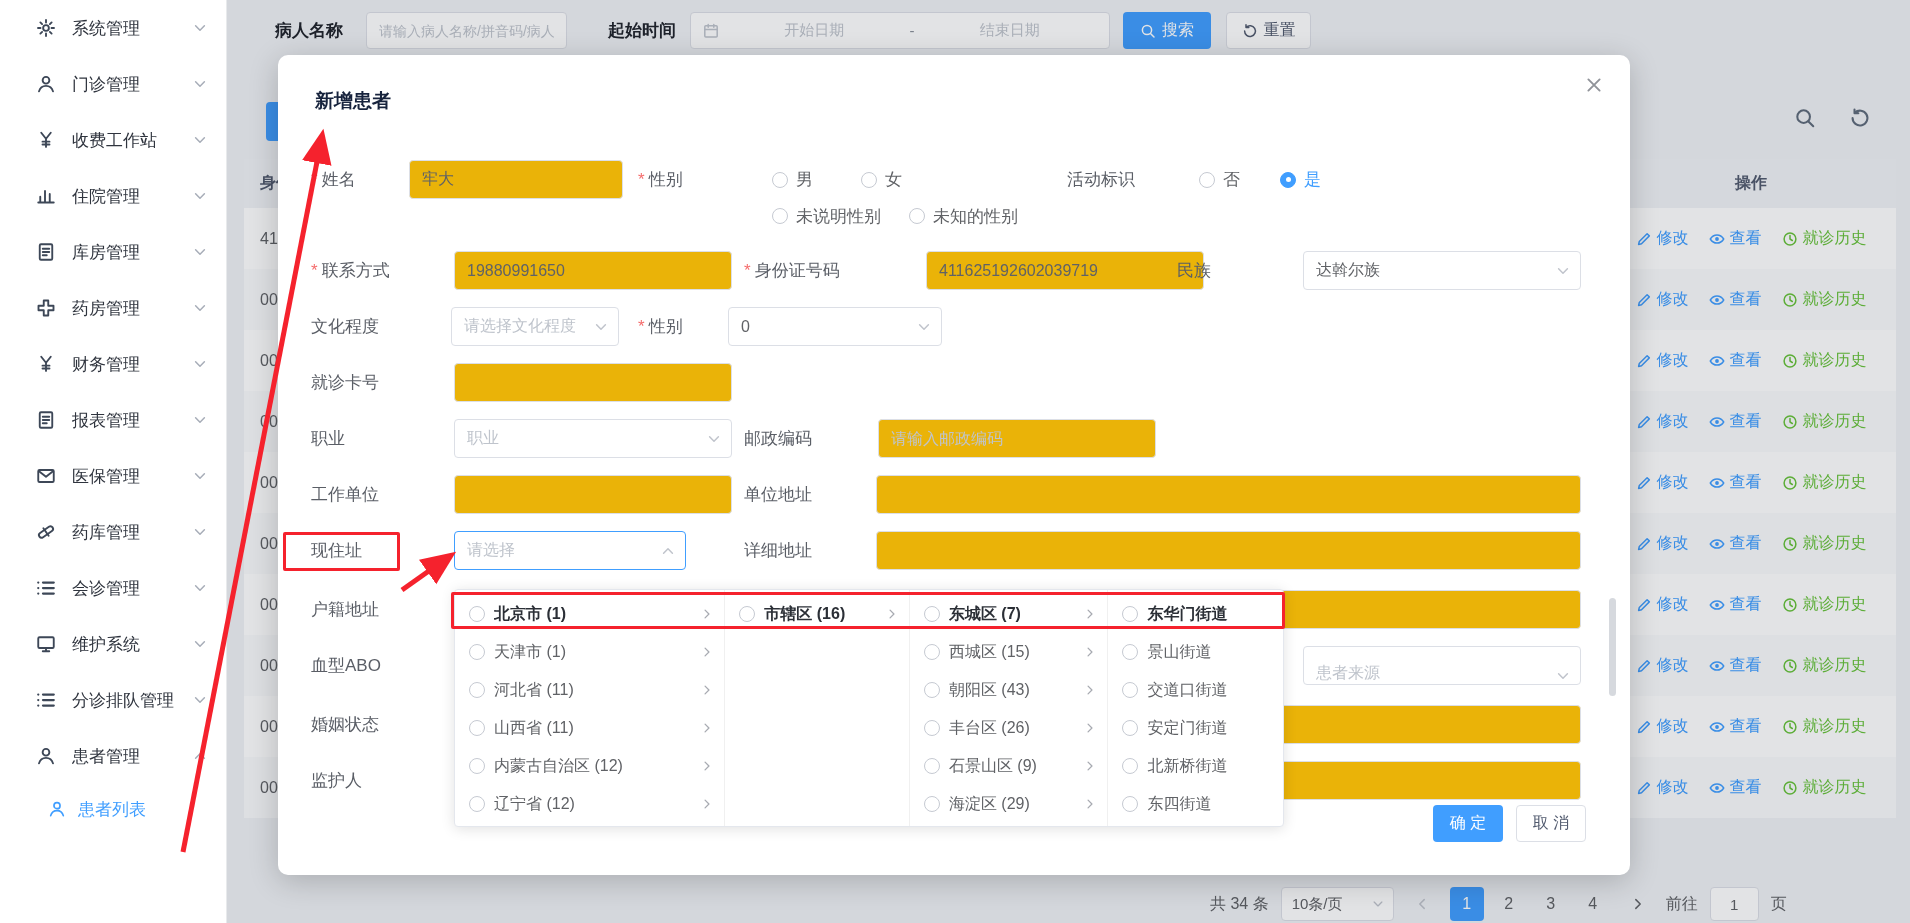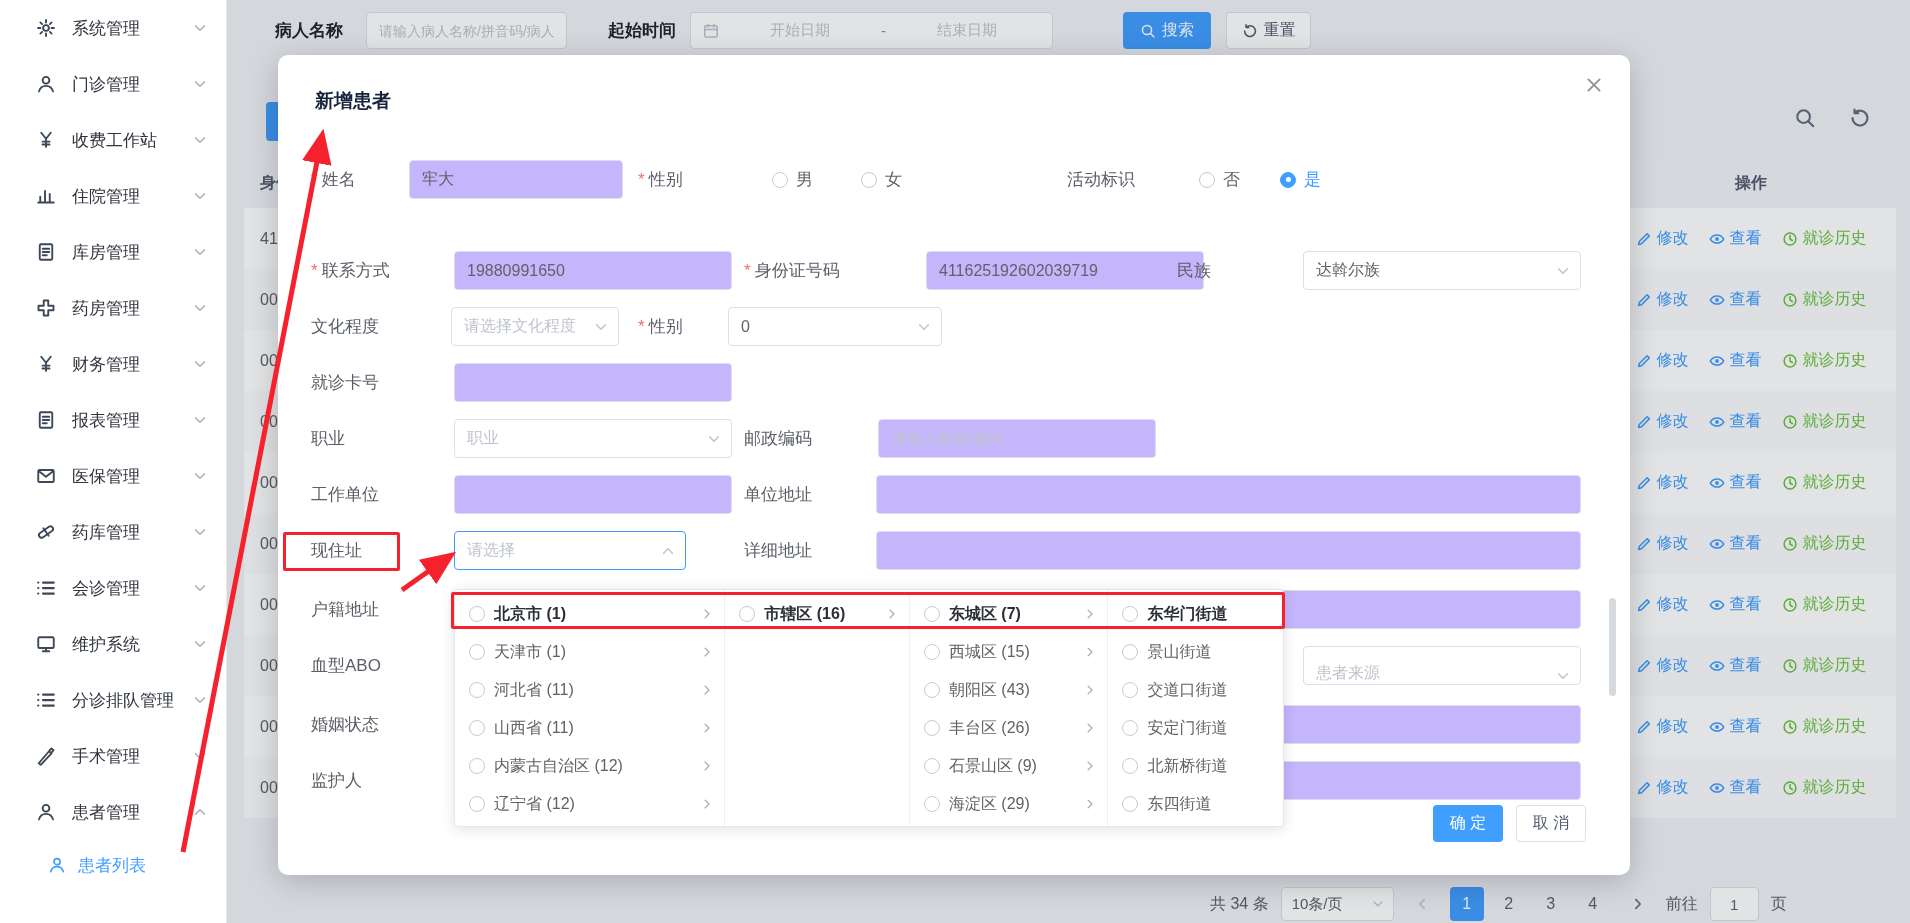--- a/index.html
+++ b/index.html
@@ -77,21 +77,21 @@
                 font-size:15px; color:#606266; outline:none; background:#fff; font-family:inherit; }
 
   
   .modal { position:absolute; left:278px; top:55px; width:1352px; height:820px; background:#fff;
            border-radius:10px; box-shadow:0 6px 30px rgba(0,0,0,0.2); z-index:100; }
   .modal-title { position:absolute; left:37px; top:33px; font-size:19px; font-weight:700; color:#17233d; }
   .modal-close { position:absolute; right:26px; top:20px; width:20px; height:20px; color:#909399; cursor:pointer; }
   .f-label { position:absolute; font-size:17px; color:#5a5e66; line-height:39px; white-space:nowrap; }
   .f-label .req { color:#f56c6c; font-style:normal; margin-right:4px; }
   .m-input { position:absolute; height:39px; border:1px solid #dcdfe6; border-radius:4px; padding:0 12px;
-             font-size:16px; color:#606266; outline:none; background:#c4b5fd; font-family:inherit; }
+             font-size:16px; color:#606266; outline:none; background:#eab308; font-family:inherit; }
   .m-select { position:absolute; height:39px; border:1px solid #dcdfe6; border-radius:4px; background:#fff;
               display:flex; align-items:center; padding:0 30px 0 12px; font-size:16px; color:#606266; cursor:pointer; }
   .m-select .chev { position:absolute; right:9px; color:#c0c4cc; }
   .m-select .val.ph { color:#bfc4cc; }
   .m-select.open { border-color:#409eff; }
   .radio-row { position:absolute; display:flex; align-items:center; height:39px; }
   .radio { display:inline-flex; align-items:center; gap:8px; font-size:17px; color:#606266; cursor:pointer; white-space:nowrap; }
   .rdot { width:16px; height:16px; border:1px solid #c6cad2; border-radius:50%; background:#fff;
           display:inline-flex; align-items:center; justify-content:center; flex:none; }
   .radio.checked .rdot { background:#409eff; border-color:#409eff; }
@@ -309,33 +309,20 @@
           </svg>
         </span>
         <span class="side-label">分诊排队管理</span>
         <span class="side-chevron">
           <svg viewBox="0 0 16 16" fill="none" stroke="currentColor" stroke-width="1.5" stroke-linecap="round" stroke-linejoin="round" style="width:100%;height:100%;display:block">
             <path d="M3.6 5.8L8 10.2l4.4-4.4"></path>
           </svg>
         </span>
       </div>
 
-      <div class="side-item">
-        <span class="side-icon">
-          <svg viewBox="0 0 16 16" fill="none" stroke="currentColor" stroke-width="1.5" stroke-linecap="round" stroke-linejoin="round" style="width:100%;height:100%;display:block">
-            <path d="M2.2 13.8l8.2-9.6 2 1.7-8.6 9.2zM10.8 3.6L12.4 2l1.6 1.4-1.5 1.7"></path>
-          </svg>
-        </span>
-        <span class="side-label">手术管理</span>
-        <span class="side-chevron">
-          <svg viewBox="0 0 16 16" fill="none" stroke="currentColor" stroke-width="1.5" stroke-linecap="round" stroke-linejoin="round" style="width:100%;height:100%;display:block">
-            <path d="M3.6 5.8L8 10.2l4.4-4.4"></path>
-          </svg>
-        </span>
-      </div>
 
       <div class="side-item expanded">
         <span class="side-icon">
           <svg viewBox="0 0 16 16" fill="none" stroke="currentColor" stroke-width="1.5" stroke-linecap="round" stroke-linejoin="round" style="width:100%;height:100%;display:block">
             <circle cx="8" cy="5" r="2.7"></circle>
             <path d="M2.4 13.9c.8-2.9 3-4.4 5.6-4.4s4.8 1.5 5.6 4.4"></path>
           </svg>
         </span>
         <span class="side-label">患者管理</span>
         <span class="side-chevron">
@@ -352,21 +339,21 @@
           <path d="M2.4 13.9c.8-2.9 3-4.4 5.6-4.4s4.8 1.5 5.6 4.4"></path>
         </svg>
       </span>
     <span>患者列表</span>
   </div>
 </aside>
 
 <span class="filter-label" style="left:275px;top:12px;">病人名称</span>
 <input class="text-input" style="left: 366px; top: 12px; width: 201px;" placeholder="请输入病人名称/拼音码/病人ID">
 <span class="filter-label" style="left:608px;top:12px;">起始时间</span>
-<div class="date-range" style="left:690px;top:12px;width:363px;">
+<div class="date-range" style="left:690px;top:12px;width:420px;">
   <span class="ic ic16">
       <svg viewBox="0 0 16 16" fill="none" stroke="currentColor" stroke-width="1.5" stroke-linecap="round" stroke-linejoin="round" style="width:100%;height:100%;display:block">
         <rect x="1.8" y="2.8" width="12.4" height="11.2" rx="1"></rect>
         <path d="M1.8 6.4h12.4M5.2 1.4v2.8M10.8 1.4v2.8"></path>
       </svg>
     </span>
   <span class="d-slot">开始日期</span>
   <span class="d-sep">-</span>
   <span class="d-slot">结束日期</span>
 </div>
@@ -798,20 +785,32 @@
       <span class="radio">
         <span class="rdot"></span>
         <span>男</span>
       </span>
 
       <span class="radio">
         <span class="rdot"></span>
         <span>女</span>
       </span>
     </div>
+  <div class="radio-row" style="left:494px;top:146px;gap:28px;height:30px;">
+
+      <span class="radio">
+        <span class="rdot"></span>
+        <span>未说明性别</span>
+      </span>
+
+      <span class="radio">
+        <span class="rdot"></span>
+        <span>未知的性别</span>
+      </span>
+    </div>
   <div class="f-label" style="left:789px;top:105px;">
     <span>活动标识</span>
   </div>
   <div class="radio-row" style="left:921px;top:105px;gap:40px;">
 
       <span class="radio">
         <span class="rdot"></span>
         <span>否</span>
       </span>
 

